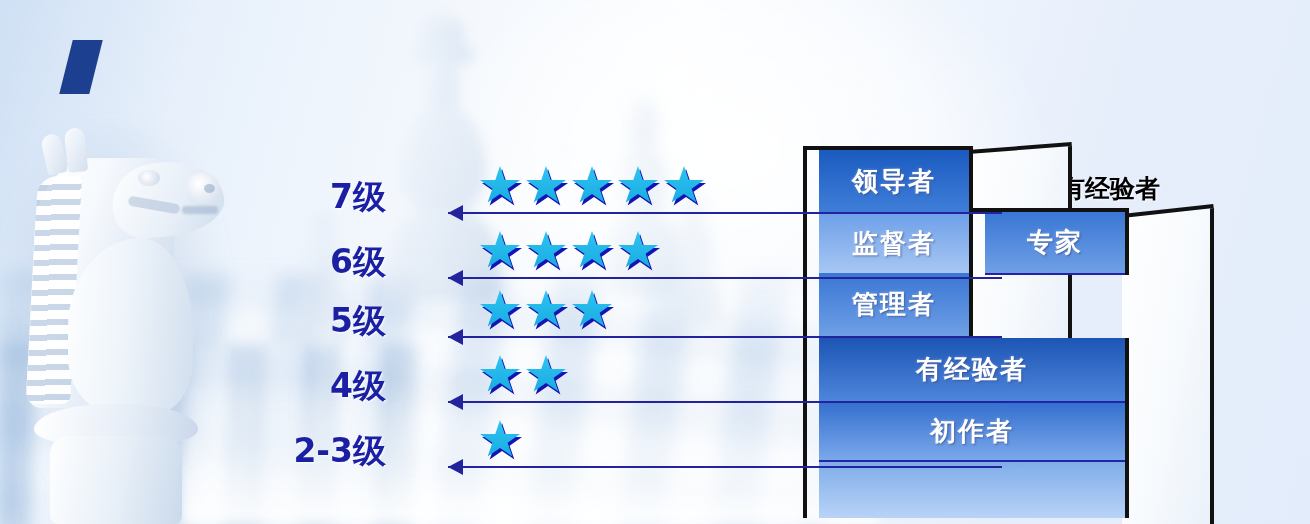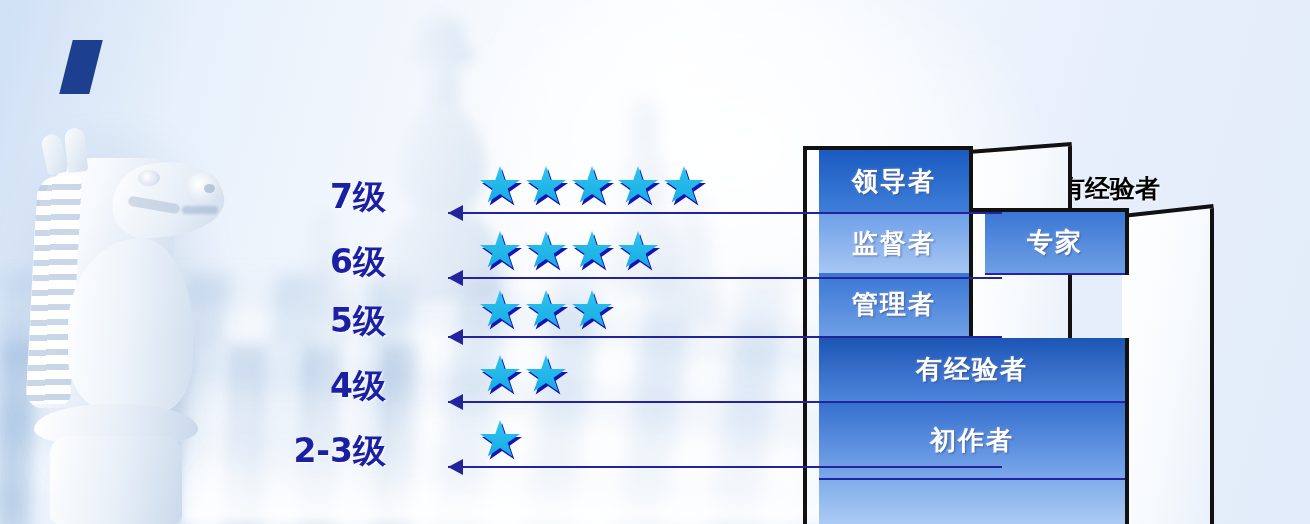--- a/index.html
+++ b/index.html
@@ -244,21 +244,21 @@
     <div class="blk g3" style="height:59px;border-bottom:none">监督者</div>
     <div class="blk g2" style="height:65px">管理者</div>
   </div>
 
   <div class="col" id="col-prof">
     <div class="blk g2" style="height:63px">专家</div>
   </div>
 
   <div class="col" id="col-wide">
     <div class="blk g4" style="height:65px">有经验者</div>
-    <div class="blk g5" style="height:77px">初作者</div>
+    <div class="blk g5" style="height:59px">初作者</div>
     <div class="blk g6" style="height:56px;border-bottom:none"></div>
   </div>
 
   <div class="levels">
     <div class="lvl" style="top:214px">
       <div class="label">7级</div>
       <div class="arrow-head"></div>
       <div class="arrow-line"></div>
       <div class="stars">
           <span class="star">

